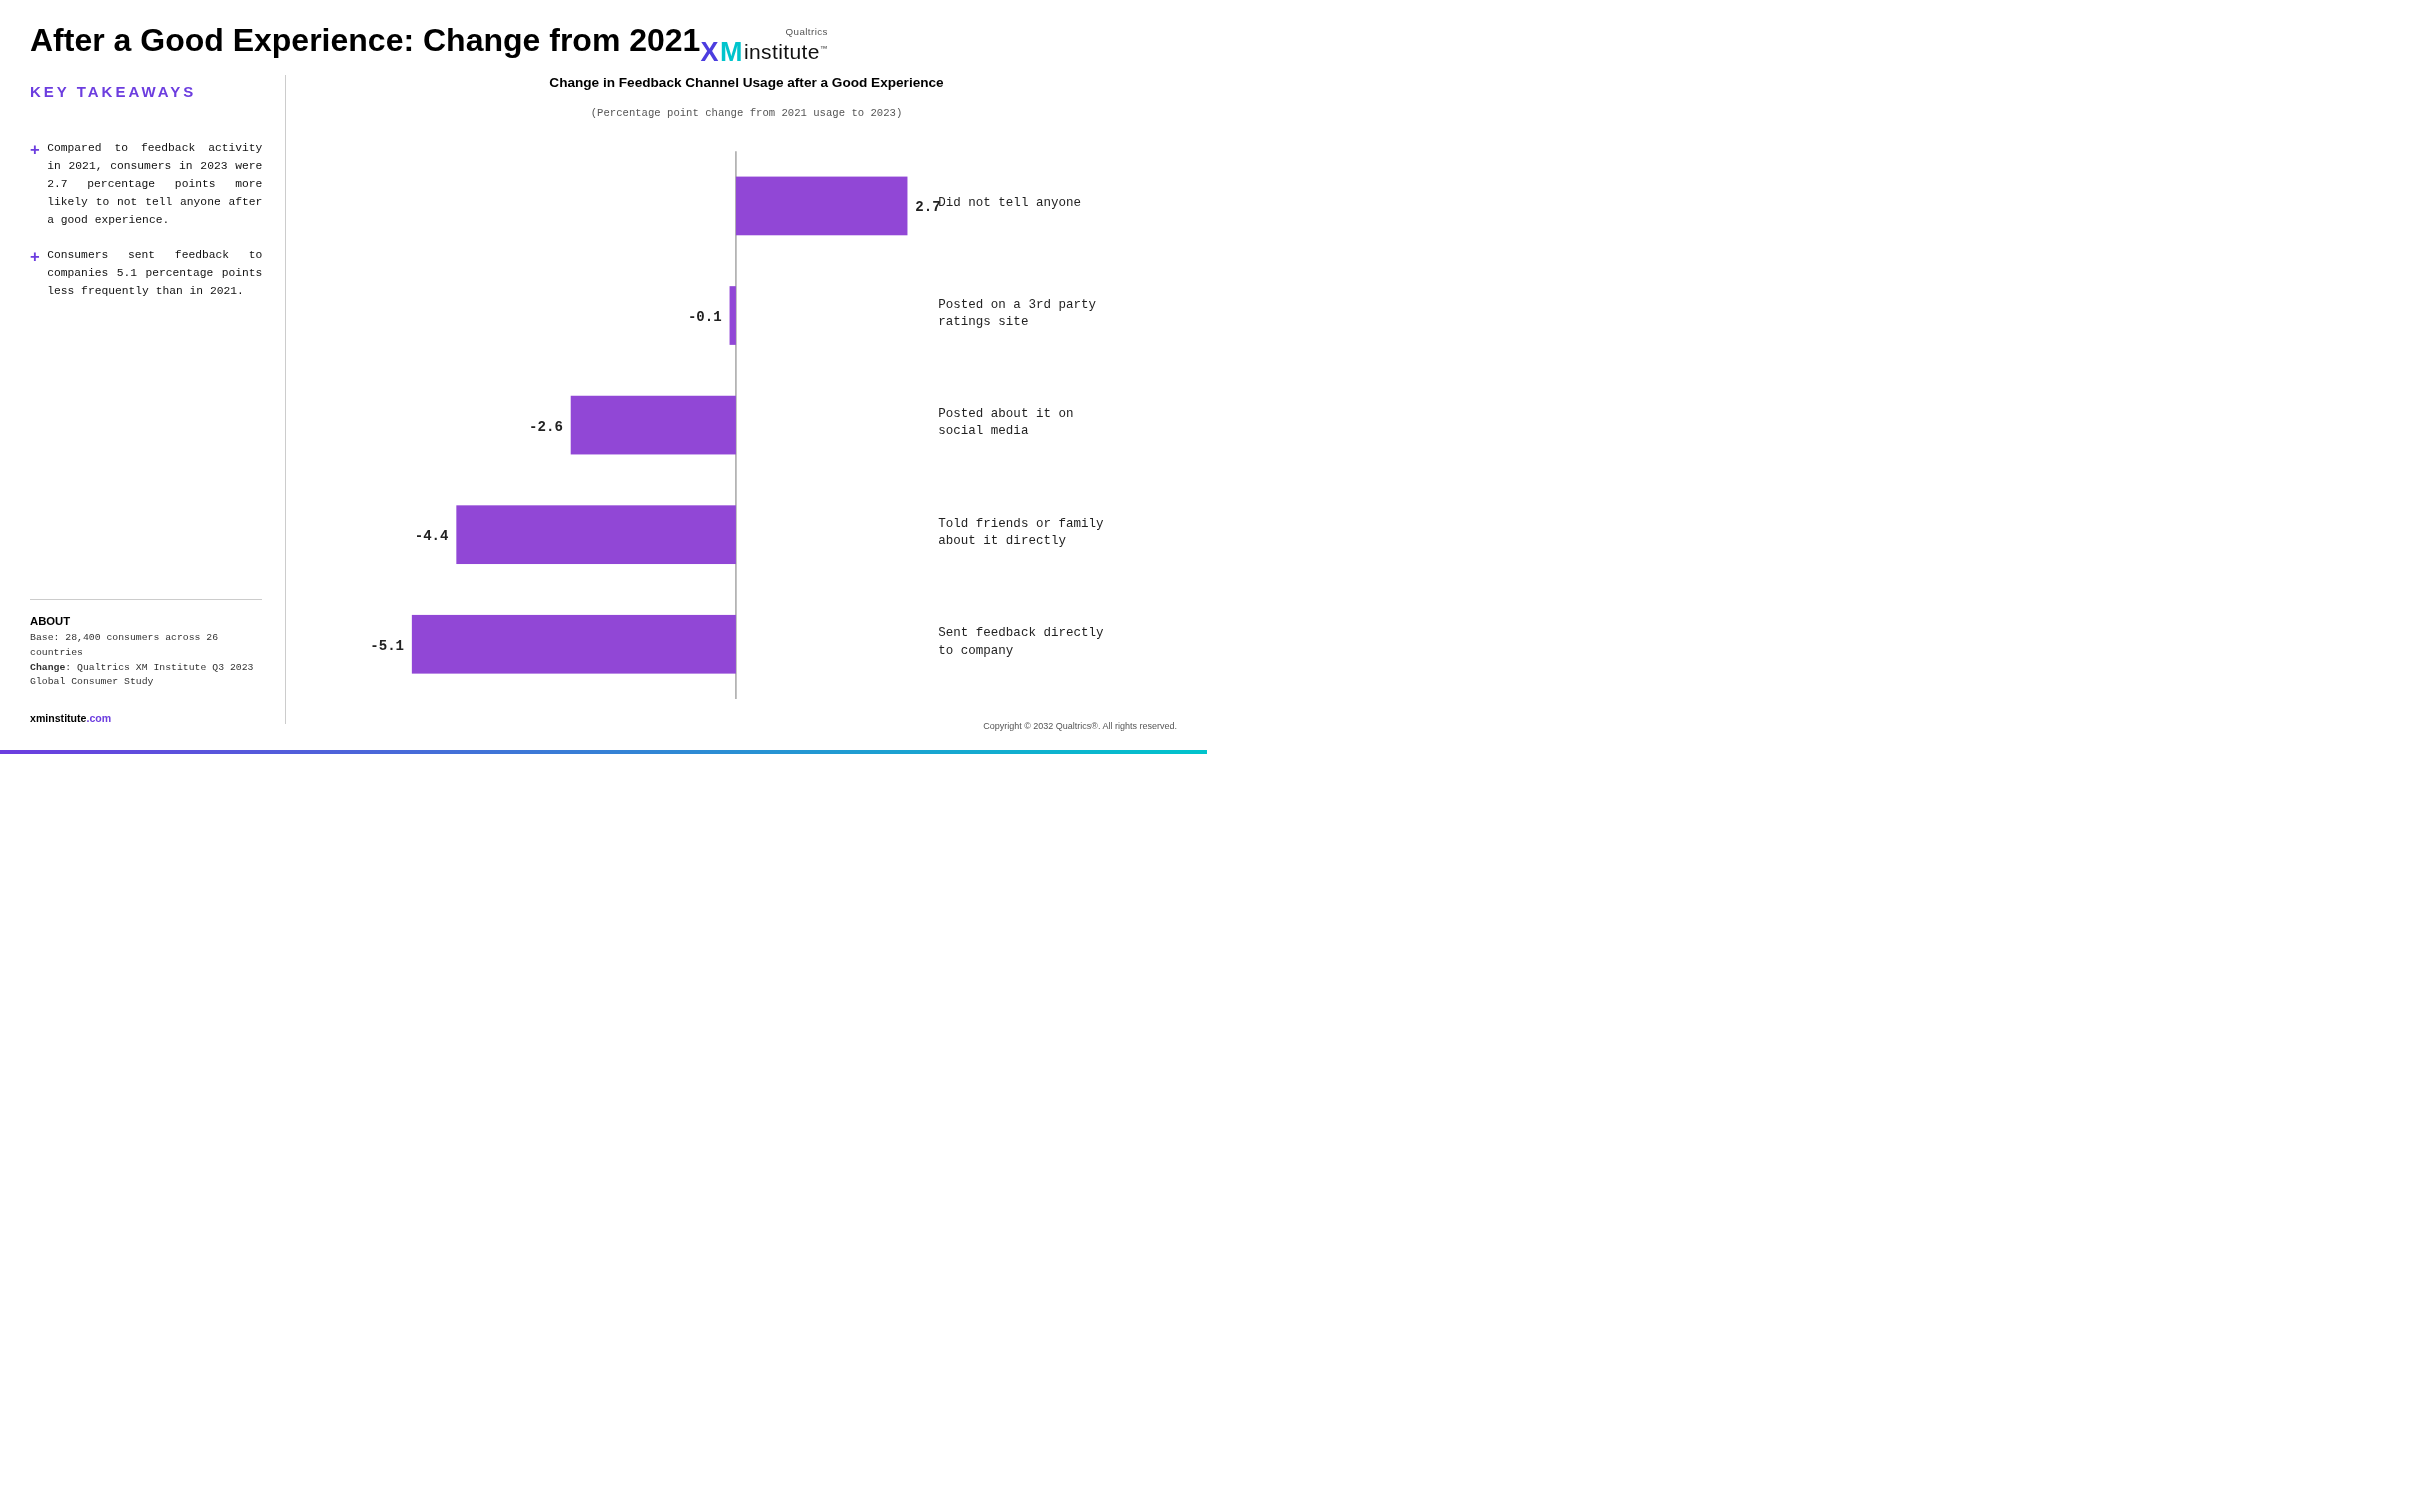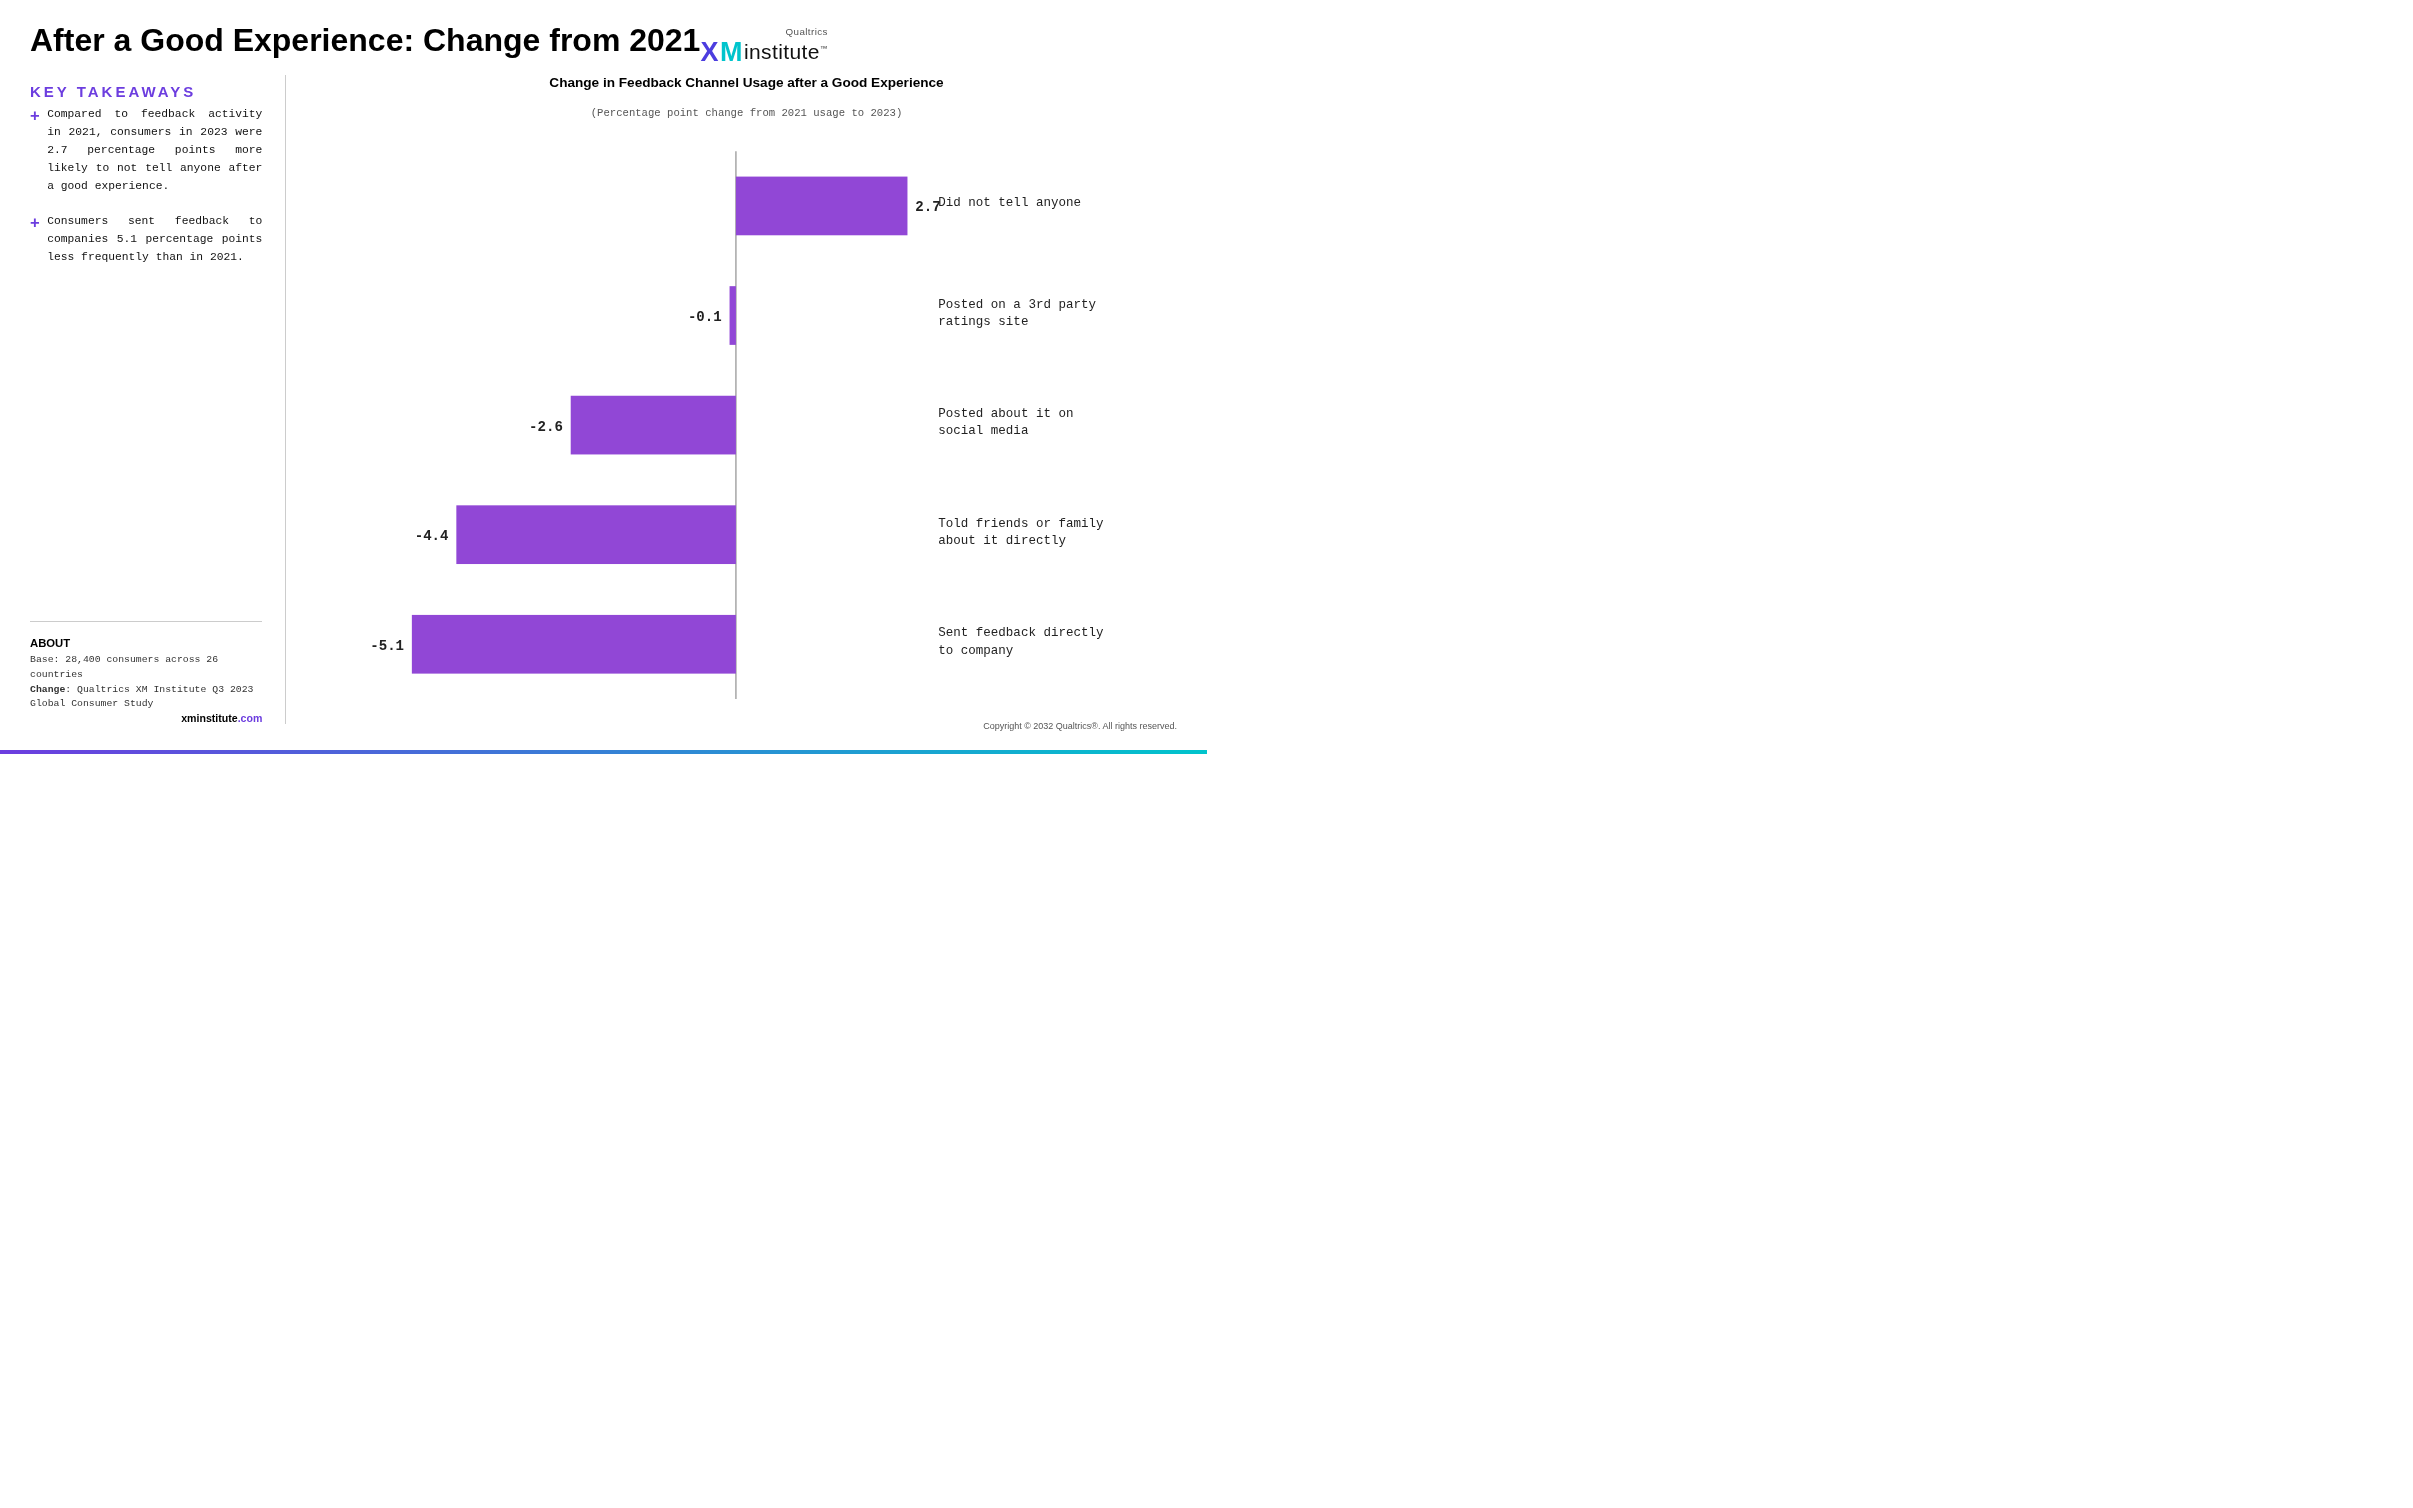--- a/index.html
+++ b/index.html
@@ -101,21 +101,21 @@
 
     .left-top {
       flex: 1;
     }
 
     .key-takeaways-label {
       font-size: 15px;
       font-weight: 900;
       color: #6c3ddf;
       letter-spacing: 3px;
-      margin-bottom: 5px;
+      margin-bottom: 39px;
       text-transform: uppercase;
     }
 
     .takeaway-item {
       display: flex;
       gap: 7.5px;
       margin-bottom: 16.6px;
     }
 
     .takeaway-plus {
@@ -154,22 +154,21 @@
     }
 
     .about-text .bold {
       font-weight: 700;
     }
 
     .xminstitute-link {
       font-size: 10.6px;
       font-weight: 700;
       color: #000;
-      margin-top: 0;
-      text-align: right;
+      margin-top: 22px;
     }
 
     .xminstitute-link span {
       color: #6c3ddf;
       font-weight: 900;
     }
 
     
     .right-panel {
       flex: 1;

